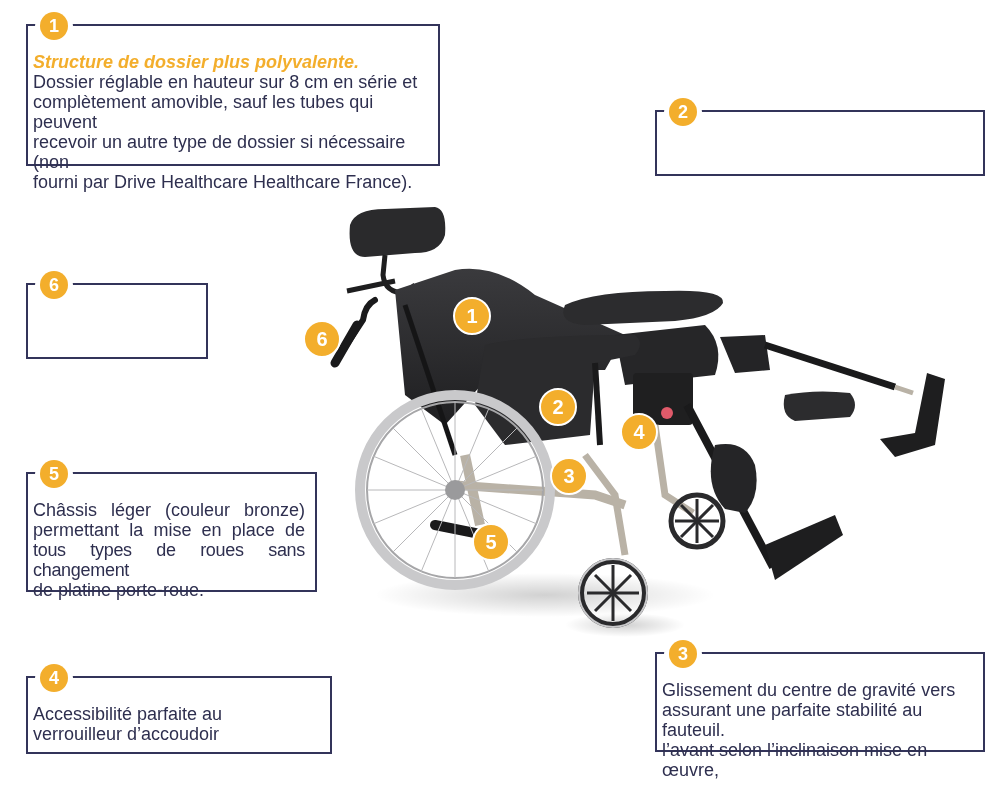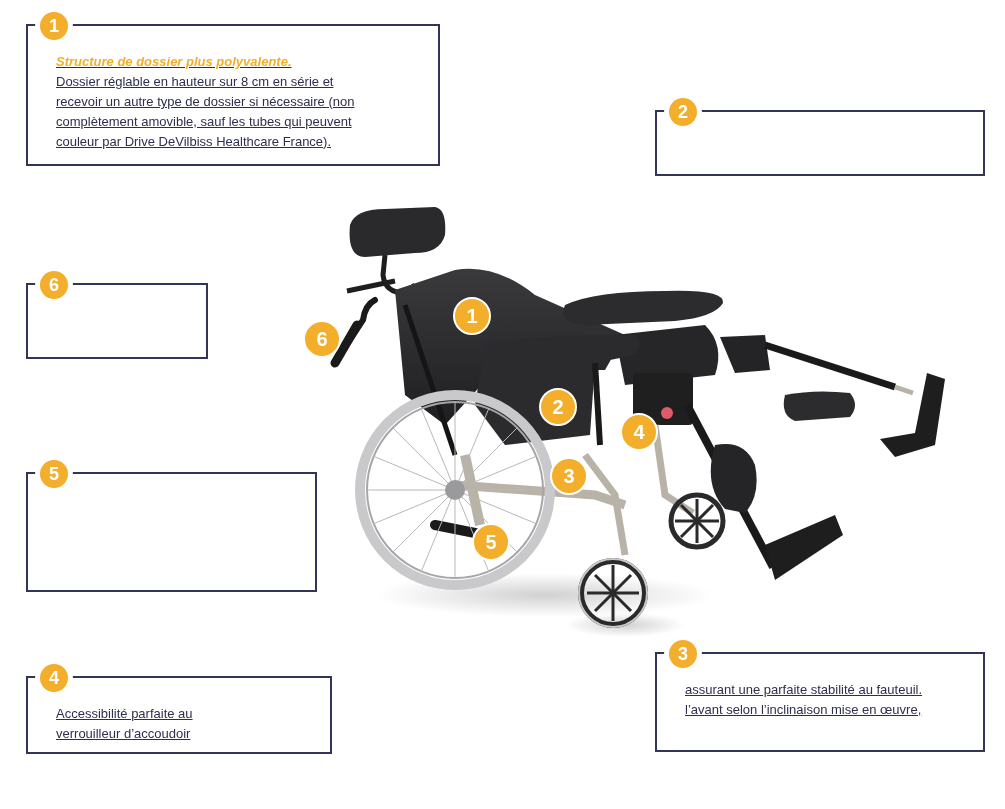--- a/index.html
+++ b/index.html
@@ -31,25 +31,24 @@
       background: #f3ae2c;
       color: #ffffff;
       font-weight: bold;
       font-size: 18px;
       line-height: 28px;
       text-align: center;
       box-shadow: 0 0 0 5px #ffffff;
     }
     .callout .body {
       position: absolute;
-      left: 28px;
+      left: 5px;
       right: 10px;
-      font-size: 13px;
+      font-size: 18px;
       line-height: 20px;
-      text-decoration: underline;
     }
     .callout .lead {
       color: #f3ae2c;
       font-style: italic;
       font-weight: bold;
     }
     .justify { text-align: justify; text-align-last: left; }
 
     
     #chair {
@@ -75,49 +74,56 @@
     }
   </style>
 </head>
 <body>
 
 <div class="callout" style="left:26px; top:24px; width:414px; height:142px;">
   <div class="badge">1</div>
   <div class="body" style="top:26px;">
     <div class="lead">Structure de dossier plus polyvalente.</div>
     <div>Dossier réglable en hauteur sur 8 cm en série et</div>
+    <div>complètement amovible, sauf les tubes qui peuvent</div>
     <div>recevoir un autre type de dossier si nécessaire (non</div>
-    <div>complètement amovible, sauf les tubes qui peuvent</div>
-    <div>couleur par Drive DeVilbiss Healthcare France).</div>
+    <div>fourni par Drive Healthcare Healthcare France).</div>
   </div>
 </div>
 
 <div class="callout" style="left:655px; top:110px; width:330px; height:66px;">
   <div class="badge">2</div>
 </div>
 
 <div class="callout" style="left:26px; top:283px; width:182px; height:76px;">
   <div class="badge">6</div>
 </div>
 
 <div class="callout" style="left:26px; top:472px; width:291px; height:120px;">
   <div class="badge">5</div>
+  <div class="body justify" style="top:26px;">
+    <div class="justify" style="text-align-last:justify;">Châssis léger (couleur bronze)</div>
+    <div class="justify" style="text-align-last:justify;">permettant la mise en place de</div>
+    <div class="justify" style="text-align-last:justify; letter-spacing:-0.3px;">tous types de roues sans changement</div>
+    <div>de platine porte-roue.</div>
+  </div>
 </div>
 
 <div class="callout" style="left:26px; top:676px; width:306px; height:78px;">
   <div class="badge">4</div>
   <div class="body" style="top:26px;">
     <div>Accessibilité parfaite au</div>
     <div>verrouilleur d’accoudoir</div>
   </div>
 </div>
 
 <div class="callout" style="left:655px; top:652px; width:330px; height:100px;">
   <div class="badge">3</div>
   <div class="body" style="top:26px;">
+    <div>Glissement du centre de gravité vers</div>
     <div>assurant une parfaite stabilité au fauteuil.</div>
     <div>l’avant selon l’inclinaison mise en œuvre,</div>
   </div>
 </div>
 
 <div id="chair">
   <svg width="670" height="460" viewBox="0 0 670 460">
     <defs>
       <radialGradient id="shadow" cx="50%" cy="50%" r="50%">
         <stop offset="0%" stop-color="#000" stop-opacity="0.18"></stop>

